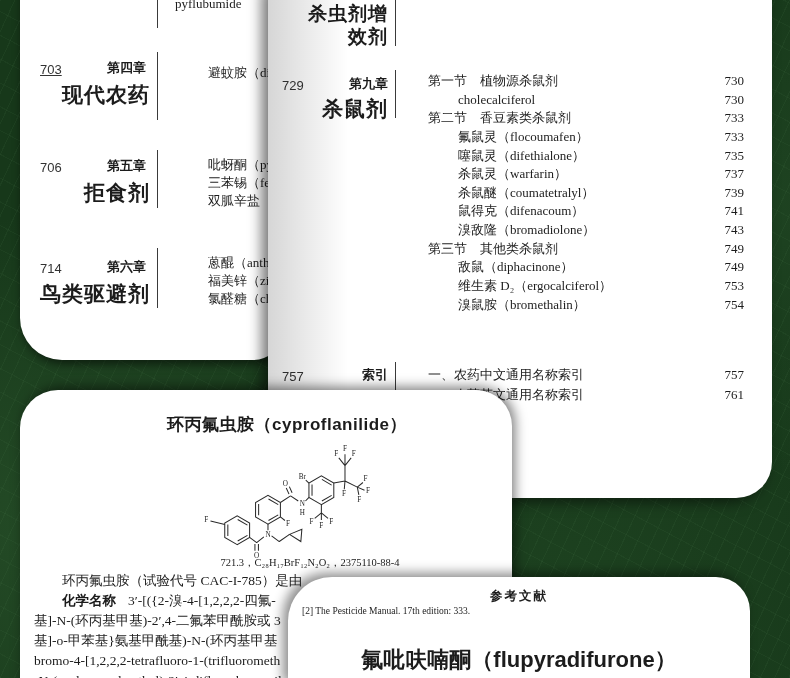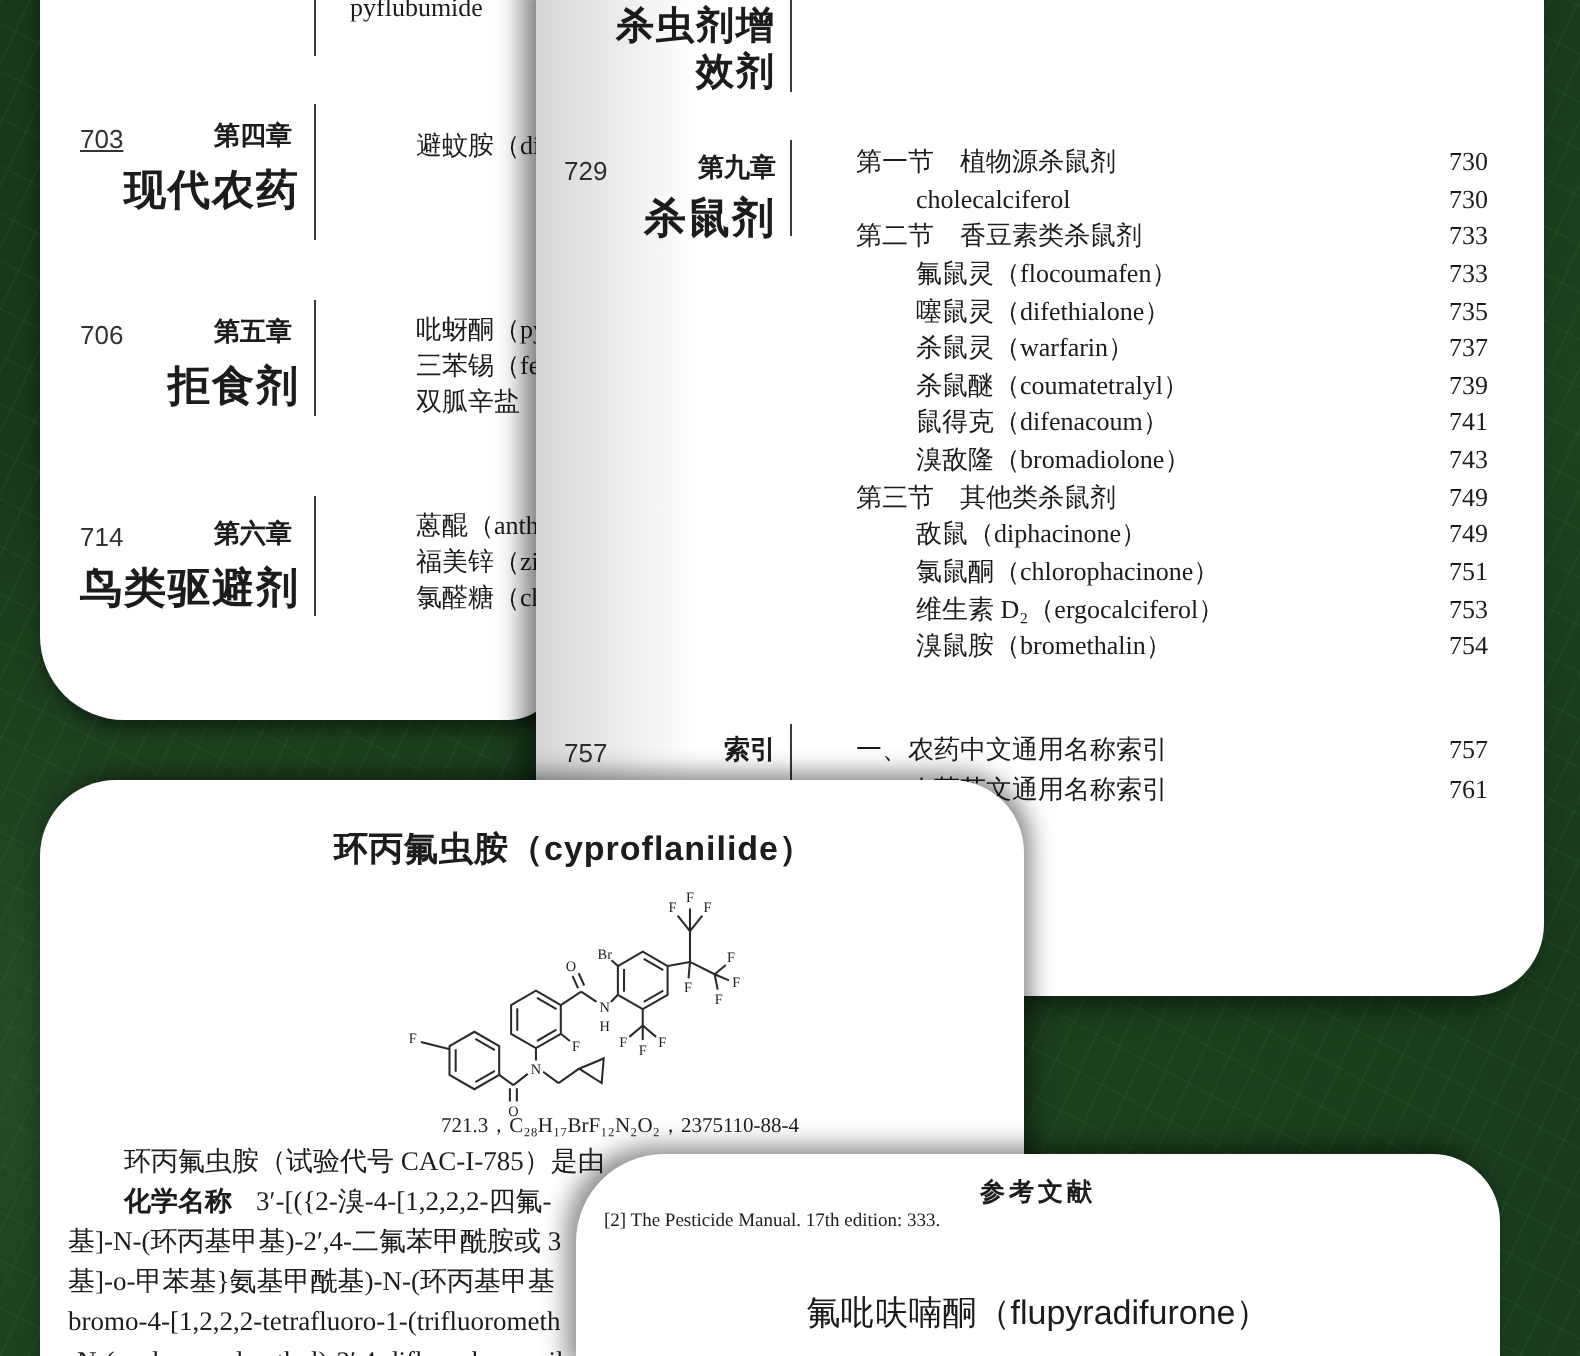--- a/index.html
+++ b/index.html
@@ -53,21 +53,21 @@
   .p-line{height:20px;line-height:20px;white-space:nowrap;}
   .p-line.ind{padding-left:28px;}
   .p-line .bl{font-weight:700;margin-right:12px;}
   .p-line .bl:empty{margin-right:0;}
 
   .ref-head{position:absolute;left:0;top:11px;width:462px;text-align:center;
             font-weight:700;font-size:12.5px;letter-spacing:2px;}
   .ref-items{position:absolute;left:14px;top:27px;font-size:9.5px;}
   .ref-items div{height:14.5px;line-height:14.5px;white-space:nowrap;}
   .next-title{position:absolute;left:0;top:68px;width:462px;text-align:center;
-              font-family:"Liberation Sans","DejaVu Sans",sans-serif;font-weight:400;font-size:17px;}
+              font-family:"Liberation Sans","DejaVu Sans",sans-serif;font-weight:700;font-size:22px;}
 </style>
 </head>
 <body>
 
 <div class="page" id="pageA">
   <div class="vline" style="left:137px;top:0;height:48px;"></div>
   <div class="vline" style="left:137px;top:72px;height:68px;"></div>
   <div class="vline" style="left:137px;top:170px;height:58px;"></div>
   <div class="vline" style="left:137px;top:268px;height:60px;"></div>
 
@@ -167,24 +167,20 @@
       <div class="toc-row">
         <span class="lbl">第三节　其他类杀鼠剂</span>
         <span class="pg">749</span>
       </div>
 
       <div class="toc-row ind">
         <span class="lbl">敌鼠（diphacinone）</span>
         <span class="pg">749</span>
       </div>
 
-      <div class="toc-row ind">
-        <span class="lbl">氯鼠酮（chlorophacinone）</span>
-        <span class="pg">751</span>
-      </div>
 
       <div class="toc-row ind">
         <span class="lbl">维生素 D₂（ergocalciferol）</span>
         <span class="pg">753</span>
       </div>
 
       <div class="toc-row ind">
         <span class="lbl">溴鼠胺（bromethalin）</span>
         <span class="pg">754</span>
       </div>

